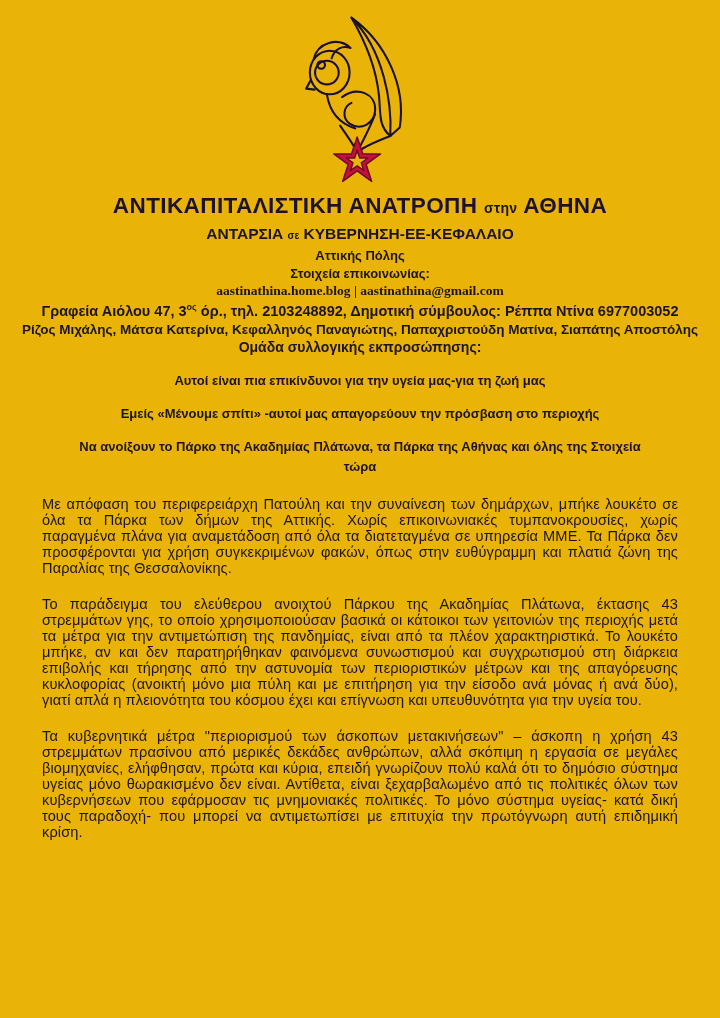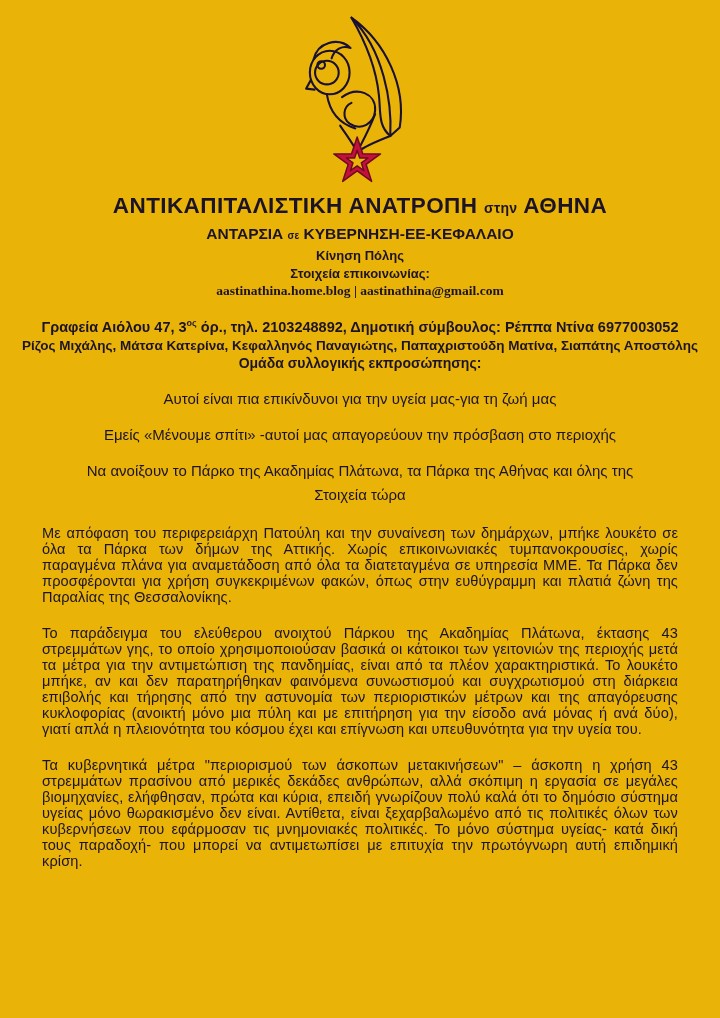--- a/index.html
+++ b/index.html
@@ -49,42 +49,42 @@
   }
   .contact-heading {
     font-size: 13px;
     font-weight: bold;
     margin: 2px 0 2px;
   }
   .weblinks {
     font-family: "Liberation Serif", "DejaVu Serif", serif;
     font-size: 13.5px;
     font-weight: bold;
-    margin: 0 0 19px;
+    margin: 0 0 3px;
   }
   .address {
     font-size: 14.5px;
     font-weight: bold;
     margin: 2px 0 3px;
   }
   .address sup { font-size: 9px; }
   .team-heading {
     font-size: 14px;
     font-weight: bold;
     margin: 2px 0 3px;
   }
   .team-members {
     font-size: 13.5px;
     font-weight: bold;
     margin: 1px 6px 0;
   }
   .headlines { margin-top: 16px; }
   .headline {
-    font-size: 15px;
-    font-weight: normal;
+    font-size: 13px;
+    font-weight: bold;
     margin: 0 70px 13px;
     line-height: 1.55;
   }
   .body-text { padding: 6px 42px 0; }
   .body-text p {
     font-size: 14.6px;
     line-height: 16px;
     text-align: justify;
     letter-spacing: 0.1px;
     margin: 0 0 20px;
@@ -127,21 +127,21 @@
     <span class="small-connector">στην</span>
     <span>ΑΘΗΝΑ</span>
   </div>
 
   <div class="center subtitle">
     <span>ΑΝΤΑΡΣΙΑ</span>
     <span class="small-connector">σε</span>
     <span>ΚΥΒΕΡΝΗΣΗ-ΕΕ-ΚΕΦΑΛΑΙΟ</span>
   </div>
 
-  <div class="center movement">Κίνηση Πόλης</div>
+  <div class="center movement">Αττικής Πόλης</div>
 
   <div class="center contact-heading">Στοιχεία επικοινωνίας:</div>
 
   <div class="center weblinks">
     <span>aastinathina.home.blog</span>
     <span>|</span>
     <span>aastinathina@gmail.com</span>
   </div>
 
   <div class="center address">

